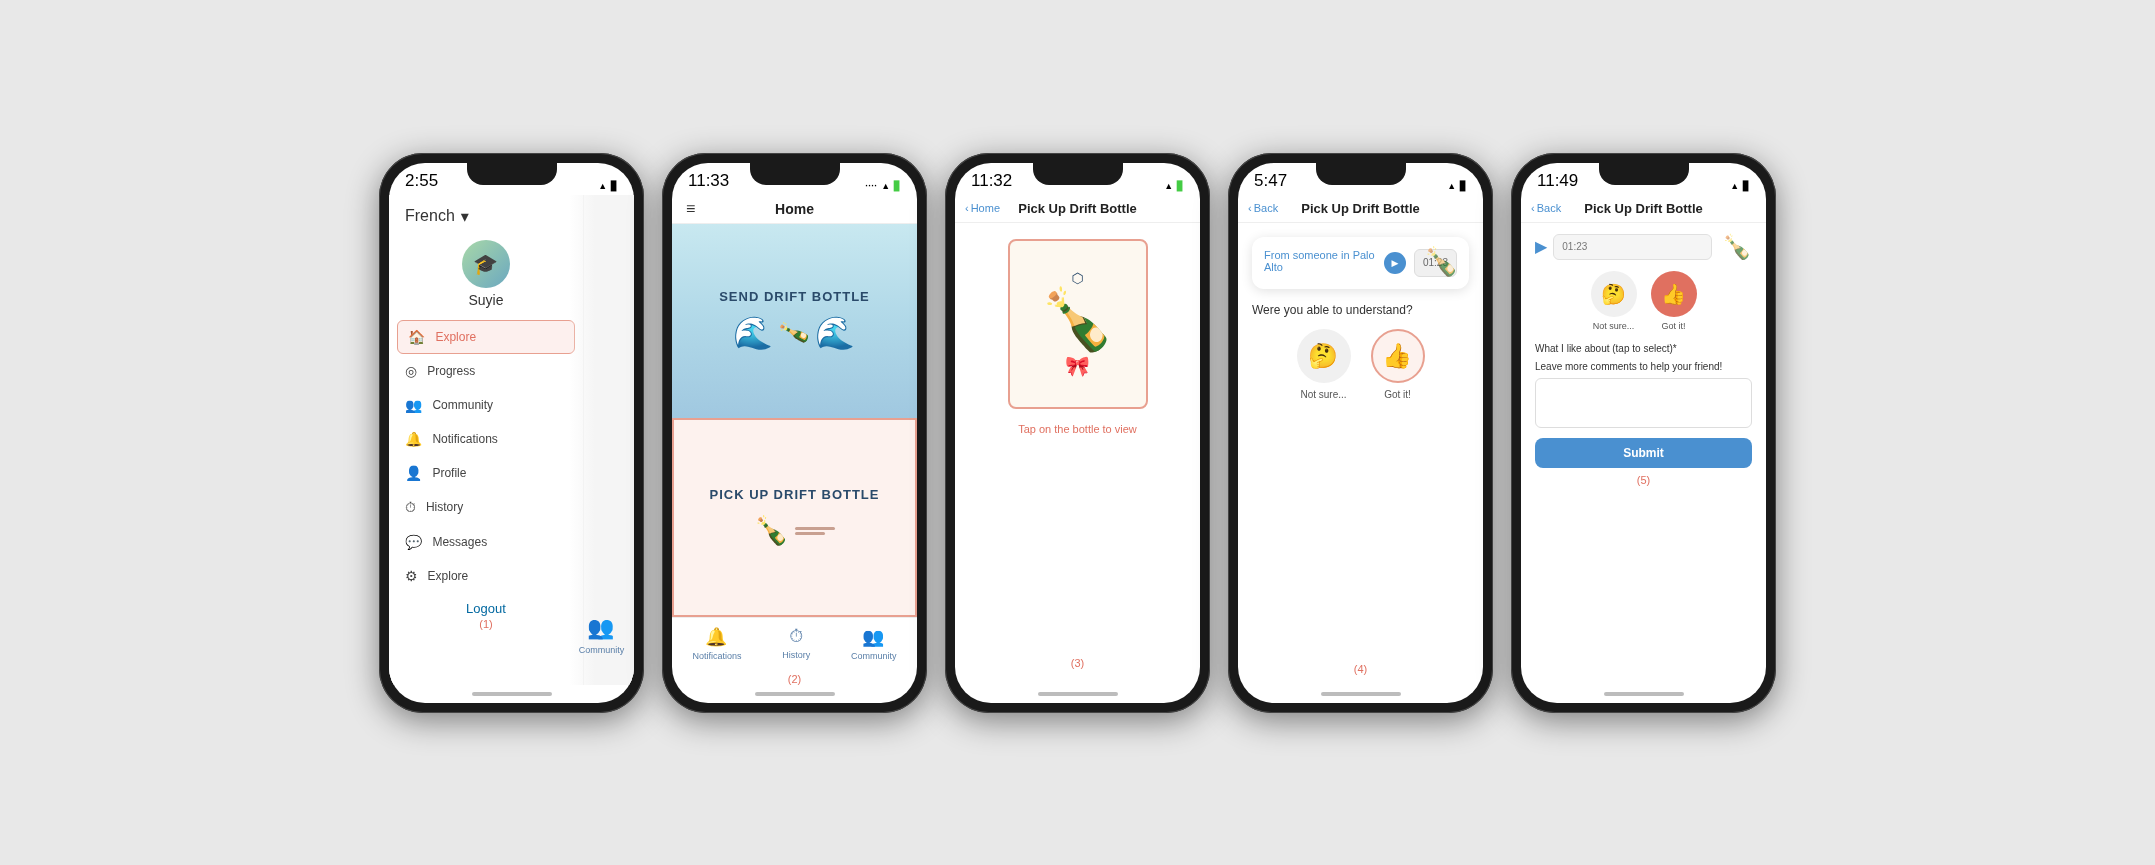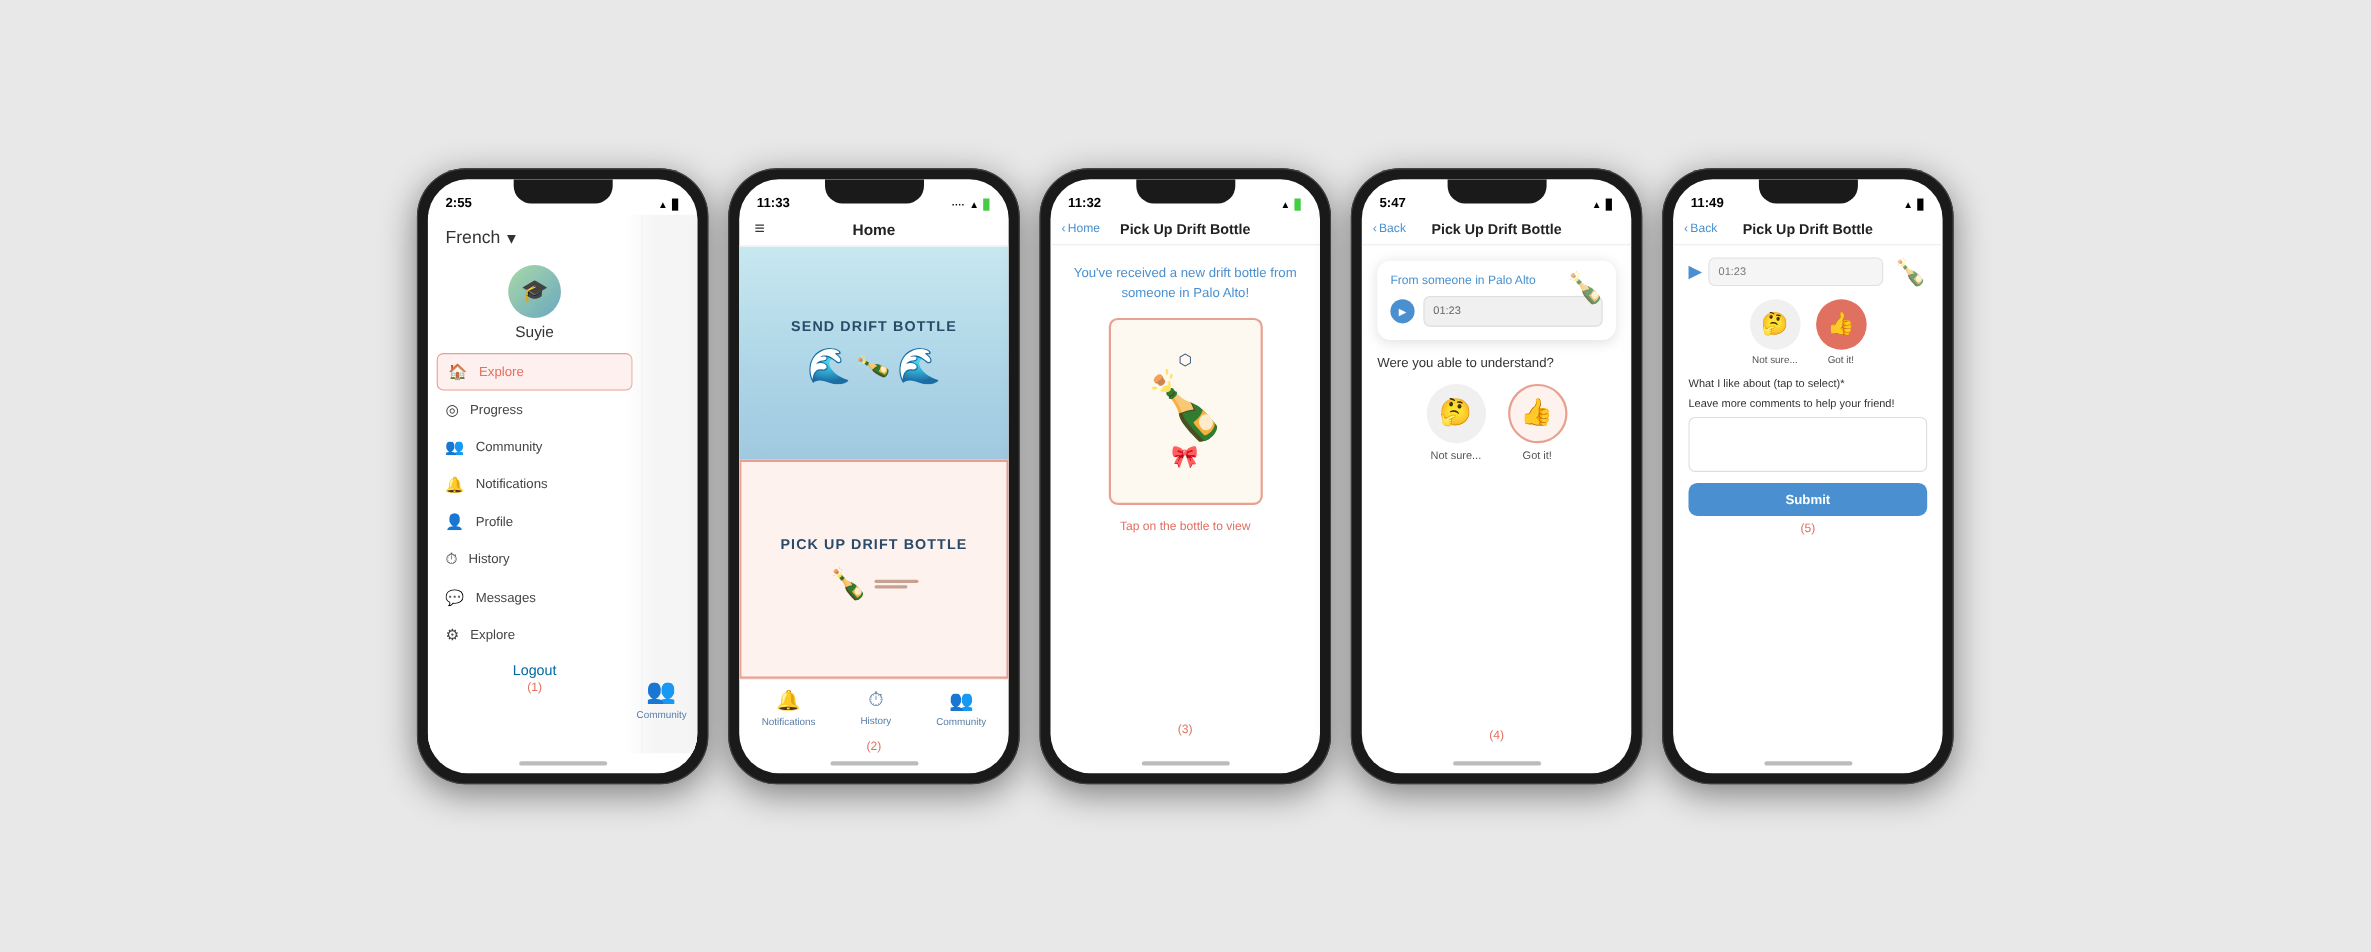--- a/index.html
+++ b/index.html
@@ -63,21 +63,21 @@
       justify-content: space-between;
       padding: 0 16px 4px;
       font-size: 10px;
       font-weight: 600;
       color: #000;
       flex-shrink: 0;
       position: relative;
       z-index: 5;
     }
 
-    .status-bar .time { font-size: 12px; font-weight: 700; }
+    .status-bar .time { font-size: 17px; font-weight: 400; }
     .status-icons { display: flex; gap: 4px; align-items: center; }
     .status-icons span { font-size: 9px; }
 
     
     .phone1-content {
       flex: 1;
       background: #fff;
       position: relative;
       overflow: hidden;
     }
@@ -324,21 +324,21 @@
       overflow: hidden;
     }
 
     .bottle-card {
       background: #fff;
       border-radius: 12px;
       box-shadow: 0 2px 12px rgba(0,0,0,0.12);
       padding: 12px;
       margin-bottom: 14px;
       display: flex;
-      flex-direction: column;
+      flex-direction: row;
       gap: 8px;
       position: relative;
     }
 
     .from-label {
       color: #4a90d0;
       font-size: 11px;
       font-weight: 500;
     }
 
@@ -713,22 +713,20 @@
         </div>
       </div>
       <div class="back-header">
         <div class="home-back">
           <span>‹</span>
           <span>Home</span>
         </div>
         <span class="title">Pick Up Drift Bottle</span>
       </div>
       <div class="phone3-content">
-        <div class="receive-msg">You've received a new drift bottle
-from someone in Palo Alto!</div>
         <div class="bottle-image-container">
           <div style="display:flex; flex-direction:column; align-items:center; justify-content:center;">
             <div style="font-size:14px; color:#2a4a6a; margin-bottom:4px;">⬡</div>
             <div style="font-size:60px; line-height:1;">🍾</div>
             <div style="font-size:20px; color:#c87060; margin-top:4px;">🎀</div>
           </div>
         </div>
         <div class="tap-hint">Tap on the bottle to view</div>
         <div class="step-label" style="margin-top:auto;">(3)</div>
       </div>

